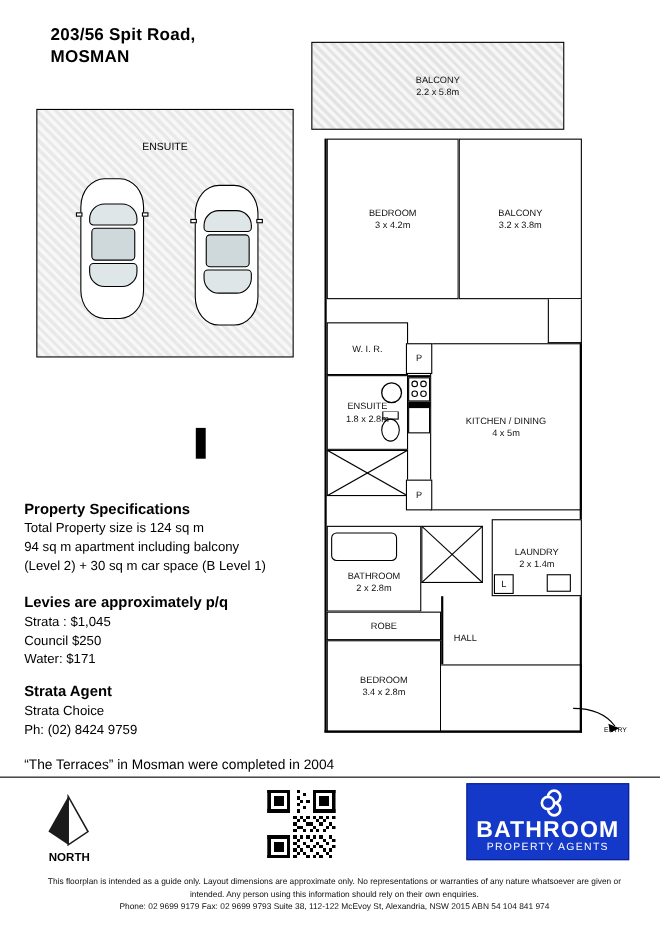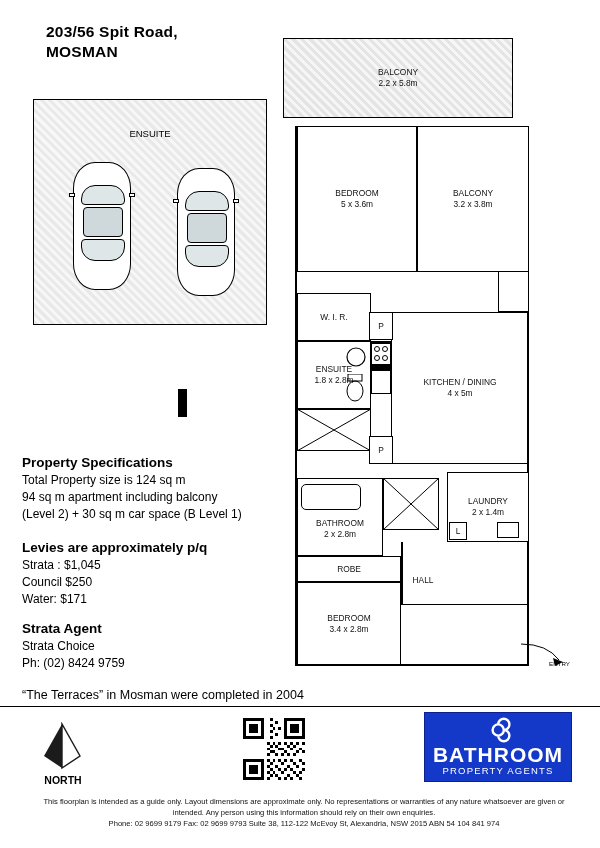--- a/index.html
+++ b/index.html
@@ -167,21 +167,21 @@
   <div class="plan">
 
     <div class="rm hatch" style="left:0px; top:0px; width:230px; height:80px;">
       <div class="lbl">
         <span>BALCONY</span><br><span>2.2 x 5.8m</span>
       </div>
     </div>
 
     <div class="rm" style="left:14px; top:88px; width:120px; height:146px;">
       <div class="lbl">
-        <span>BEDROOM</span><br><span>5 x 3.6m</span>
+        <span>BEDROOM</span><br><span>3 x 4.2m</span>
       </div>
     </div>
 
     <div class="rm" style="left:134px; top:88px; width:112px; height:146px;">
       <div class="lbl">
         <span>BALCONY</span><br><span>3.2 x 3.8m</span>
       </div>
     </div>
 
     <div class="rm" style="left:215px; top:234px; width:31px; height:40px; border-top:none;"></div>

